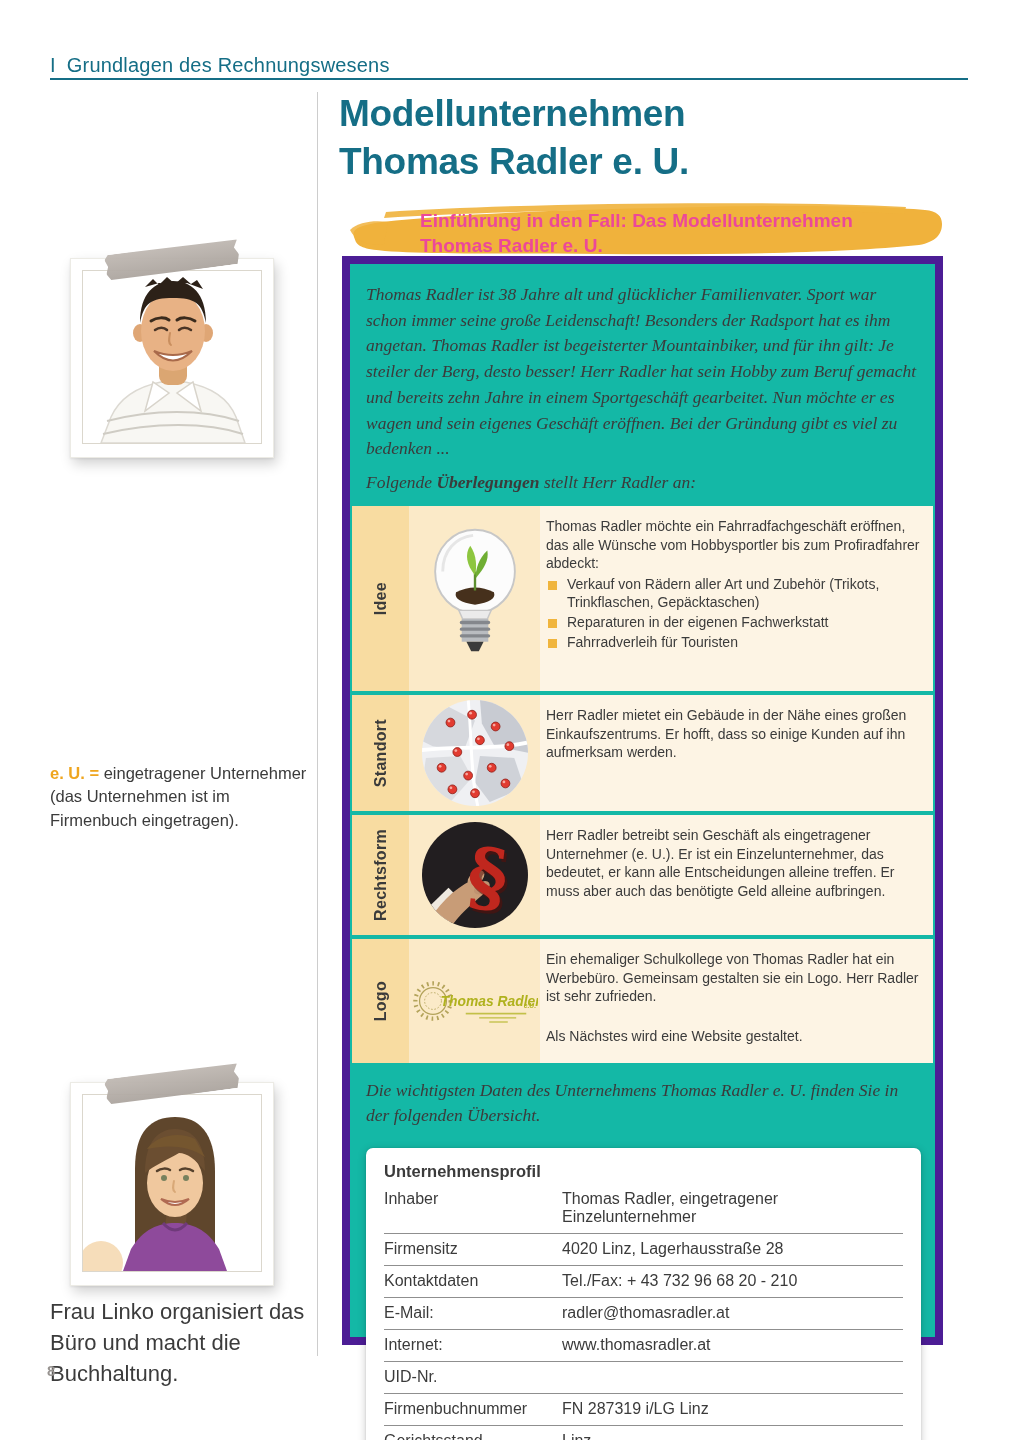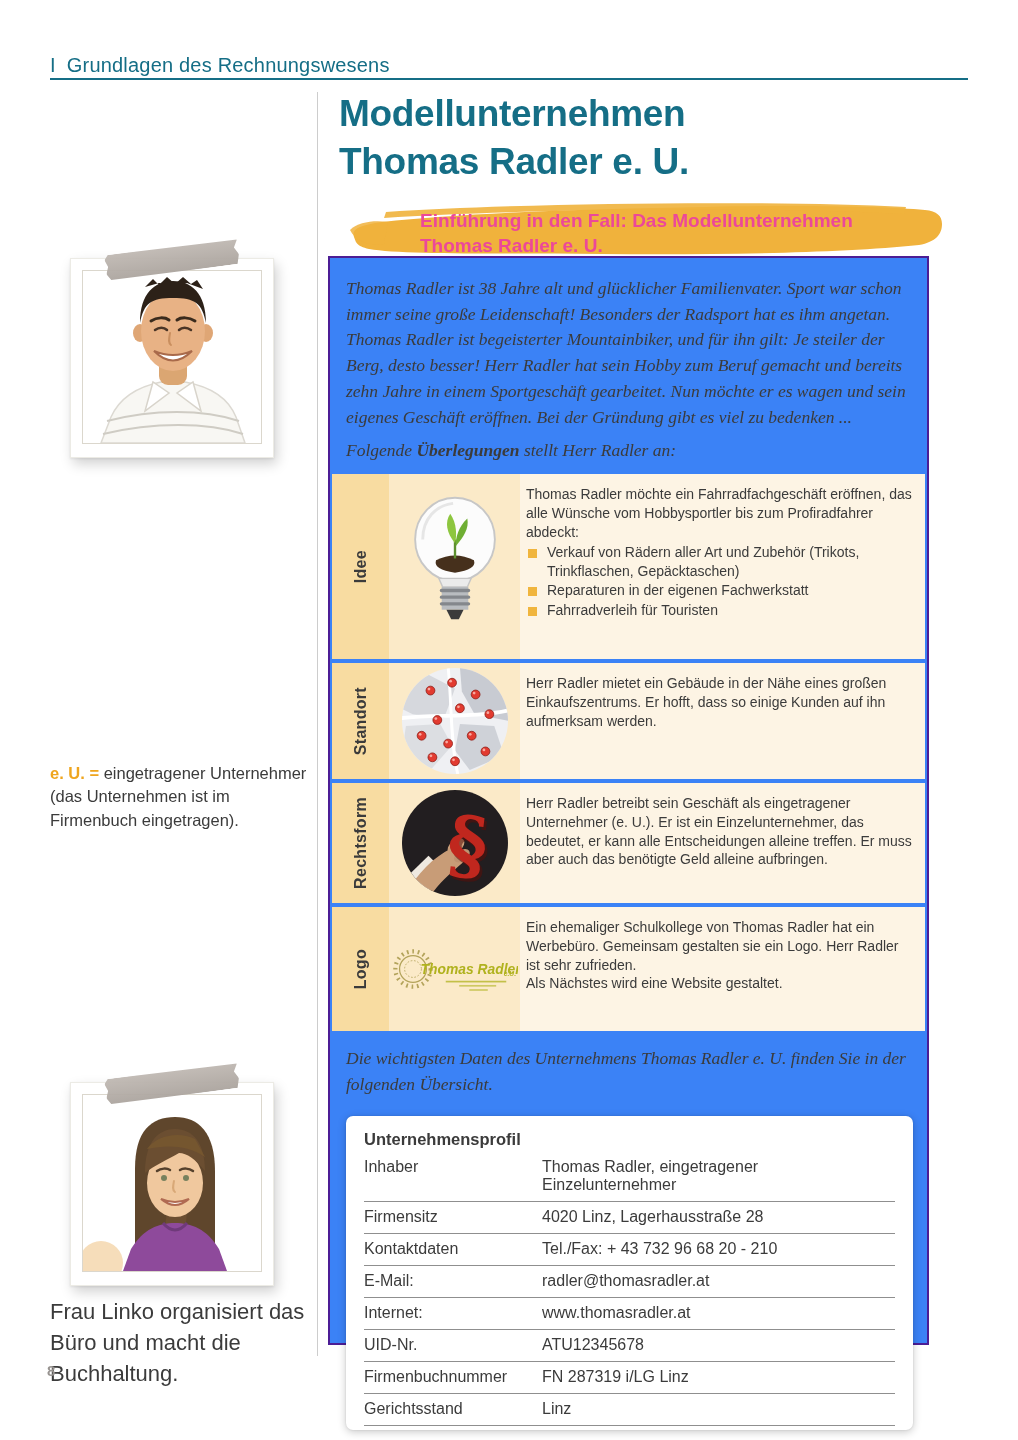--- a/index.html
+++ b/index.html
@@ -38,36 +38,36 @@
   
   .page-title{position:absolute;left:339px;top:90px;color:var(--teal);
               font-size:37px;font-weight:bold;line-height:1.3;letter-spacing:-.3px;}
 
   
   .brush-wrap{position:absolute;left:344px;top:200px;width:601px;height:58px;z-index:3;}
   .brush-wrap svg{position:absolute;inset:0;width:100%;height:100%;}
   .brush-text{position:absolute;left:76px;top:8px;color:#ec4899;font-weight:bold;font-size:19px;line-height:1.33;}
 
   
-  .case{position:absolute;left:328px;top:256px;width:601px;height:1089px;
-        border:2px solid #4c1d95;background:#3b82f6;z-index:1;}
+  .case{position:absolute;left:342px;top:256px;width:601px;height:1089px;
+        border:8px solid #4c1d95;background:#14b8a6;z-index:1;}
   .serif-ital{font-family:"Liberation Serif",serif;font-style:italic;}
   .intro-par{margin:18px 14px 0 16px;font-size:17.5px;line-height:1.47;}
   .lead-in{margin:10px 14px 0 16px;font-size:17.5px;}
   .lead-in b{}
 
   
   .ctable{margin:13px 2px 0 2px;}
   .c-row{display:grid;grid-template-columns:57px 131px 1fr;margin-bottom:4px;}
   .c-row:last-child{margin-bottom:0;}
   .c-label{background:var(--gold2);display:flex;align-items:center;justify-content:center;}
   .c-label span{writing-mode:vertical-rl;transform:rotate(180deg);font-weight:bold;font-size:16px;letter-spacing:.3px;}
   .c-icon{background:var(--cream);display:flex;align-items:center;justify-content:center;}
   .c-text{background:var(--cream2);padding:11px 12px 10px 6px;font-size:14px;line-height:1.33;}
-  .c-text p + p{}
+  .c-text p + p{margin-top:21px;}
   .row-idee{min-height:185px;}
   .row-standort{min-height:116px;}
   .row-rechtsform{min-height:120px;}
   .row-logo{min-height:124px;}
   .blist{list-style:none;margin-top:2px;}
   .blist li{display:flex;margin-top:1px;}
   .bsq{flex:0 0 auto;width:9px;height:9px;background:#f0b53e;margin:6px 10px 0 2px;}
 
   .transition{margin:15px 14px 0 16px;font-size:17.5px;line-height:1.45;}
 
@@ -331,21 +331,20 @@
       <div class="p-row">
           <span>E-Mail:</span>
           <span>radler@thomasradler.at</span>
         </div>
       <div class="p-row">
           <span>Internet:</span>
           <span>www.thomasradler.at</span>
         </div>
       <div class="p-row">
           <span>UID-Nr.</span>
-          <span>ATU12345678</span>
         </div>
       <div class="p-row">
           <span>Firmenbuchnummer</span>
           <span>FN 287319 i/LG Linz</span>
         </div>
       <div class="p-row">
           <span>Gerichtsstand</span>
           <span>Linz</span>
         </div>
     </div>

